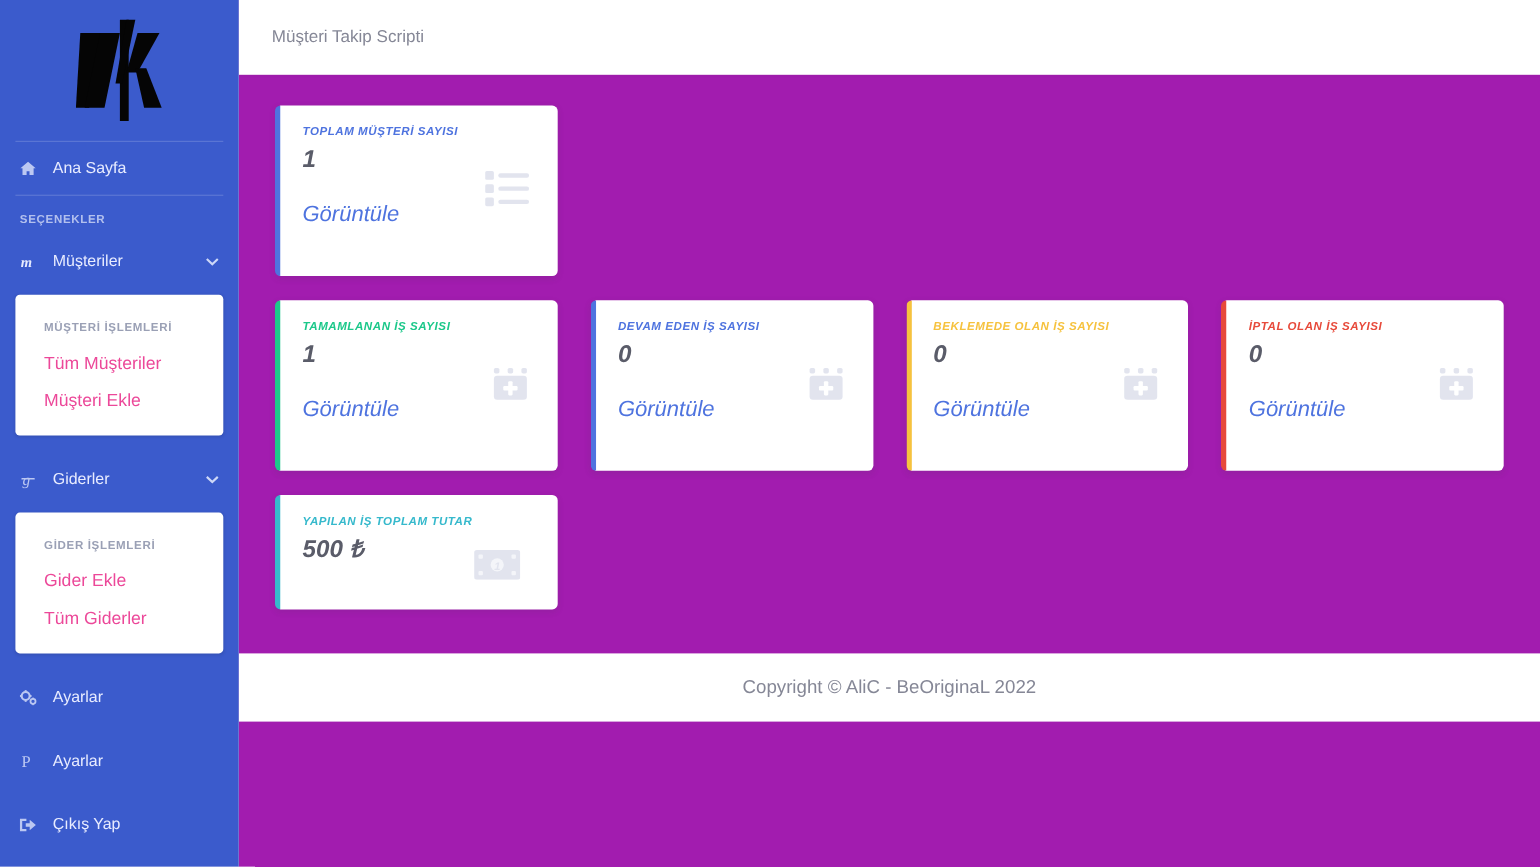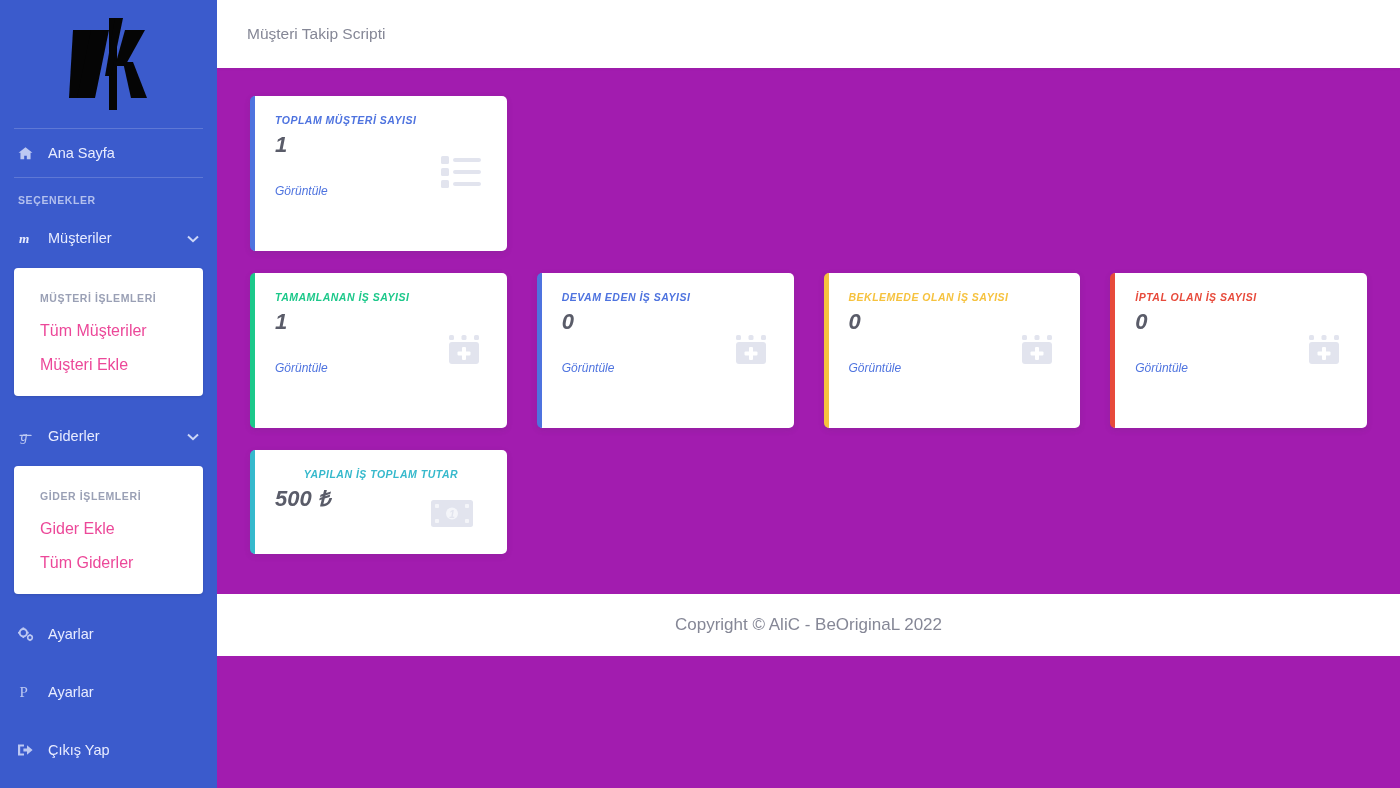--- a/index.html
+++ b/index.html
@@ -129,21 +129,21 @@
     margin-bottom: 6px;
   }
   .card-value {
     font-size: 22px;
     font-weight: 700;
     color: #5a5c69;
     line-height: 1.2;
   }
   .card-link {
     margin-top: 26px;
-    font-size: 12px;
+    font-size: 20px;
     color: #4e73df;
     cursor: pointer;
     display: inline-block;
   }
   .card-icon {
     position: absolute;
     right: 26px;
     top: 50%;
     transform: translateY(-50%);
     color: #dddfeb;
@@ -151,21 +151,21 @@
   }
   .card.c-green { border-left-color: #1cc88a; }
   .card.c-green .card-title { color: #1cc88a; }
   .card.c-blue  { border-left-color: #4e73df; }
   .card.c-blue  .card-title { color: #4e73df; }
   .card.c-yellow{ border-left-color: #f6c23e; }
   .card.c-yellow .card-title { color: #f6c23e; }
   .card.c-red   { border-left-color: #e74a3b; }
   .card.c-red   .card-title { color: #e74a3b; }
   .card.c-teal  { border-left-color: #36b9cc; }
-  .card.c-teal  .card-title { color: #36b9cc; text-align: center; }
+  .card.c-teal  .card-title { color: #36b9cc; }
 
   .money-card .card-icon { right: 34px; top: 50px; transform: none; }
   .money-card { min-height: 104px; }
   .money-card .card-value { margin-top: 2px; font-size: 22px; }
 
   .footer {
     background: #ffffff;
     height: 62px;
     display: flex; align-items: center; justify-content: center;
     margin: 0 -18px;

